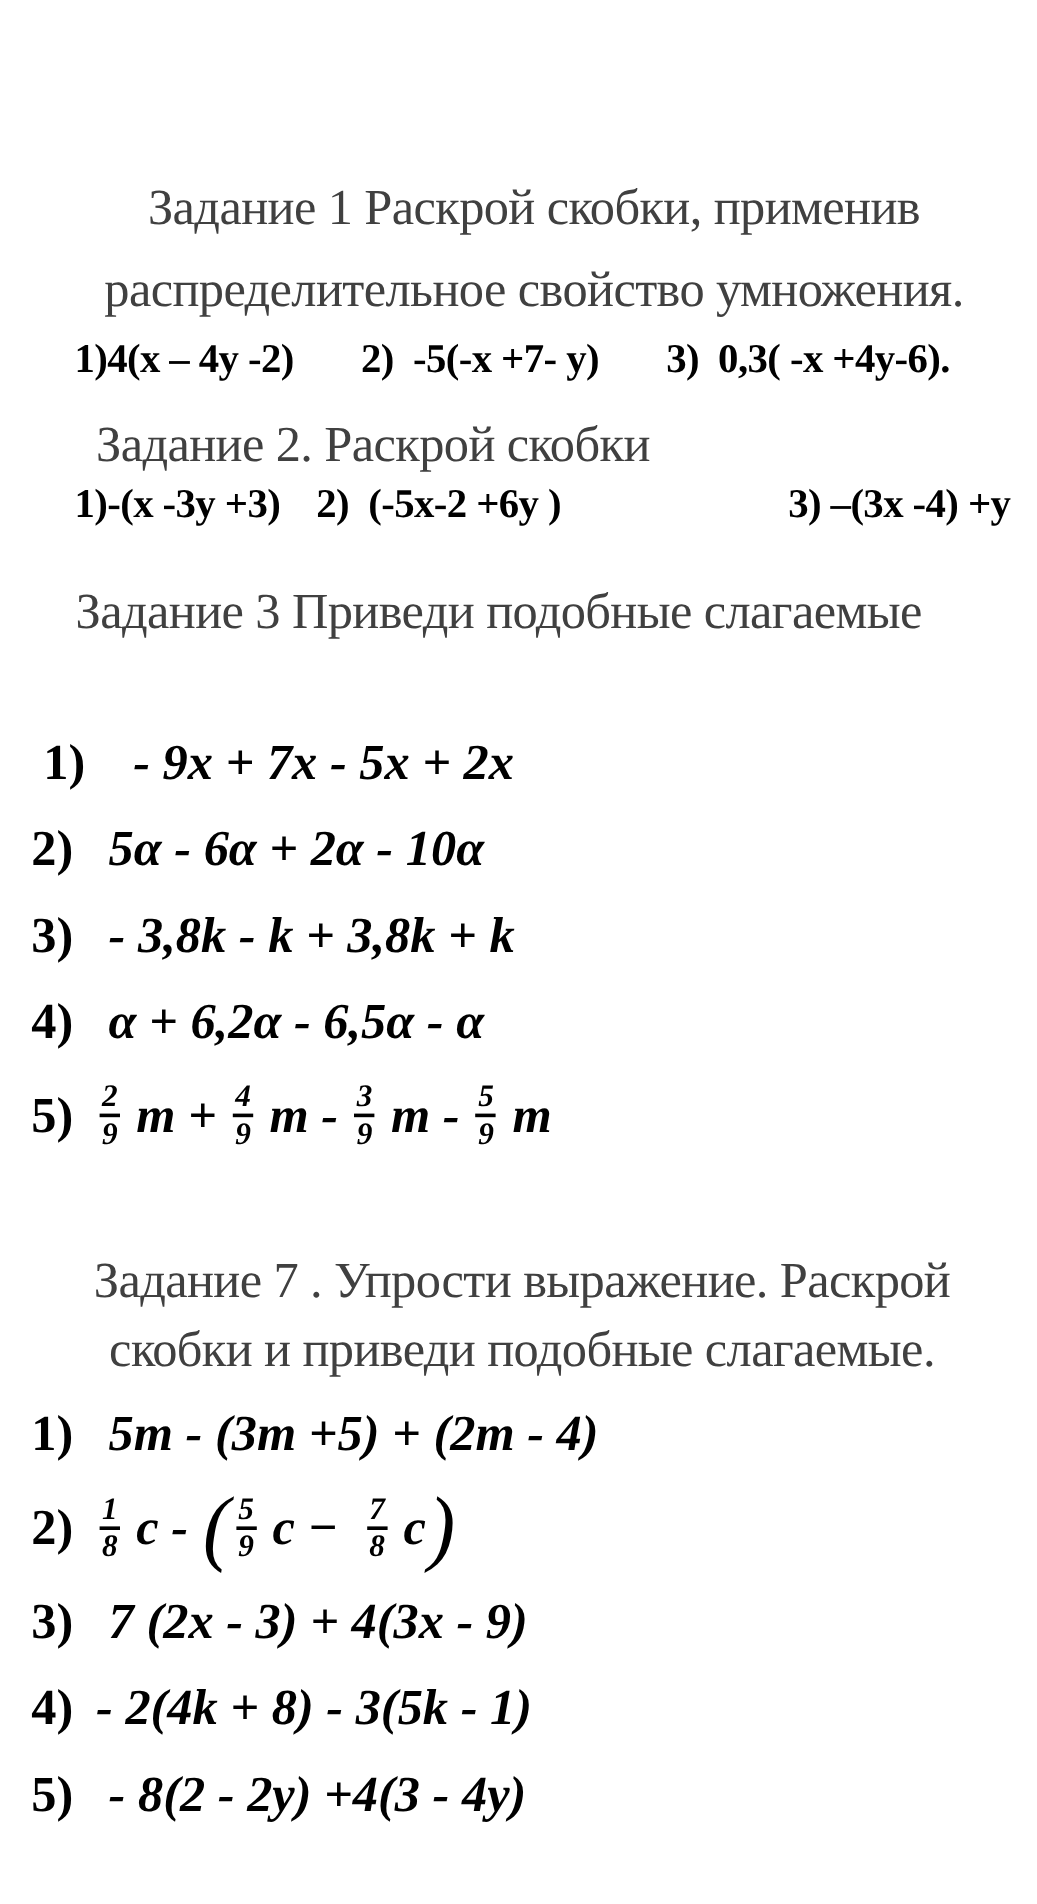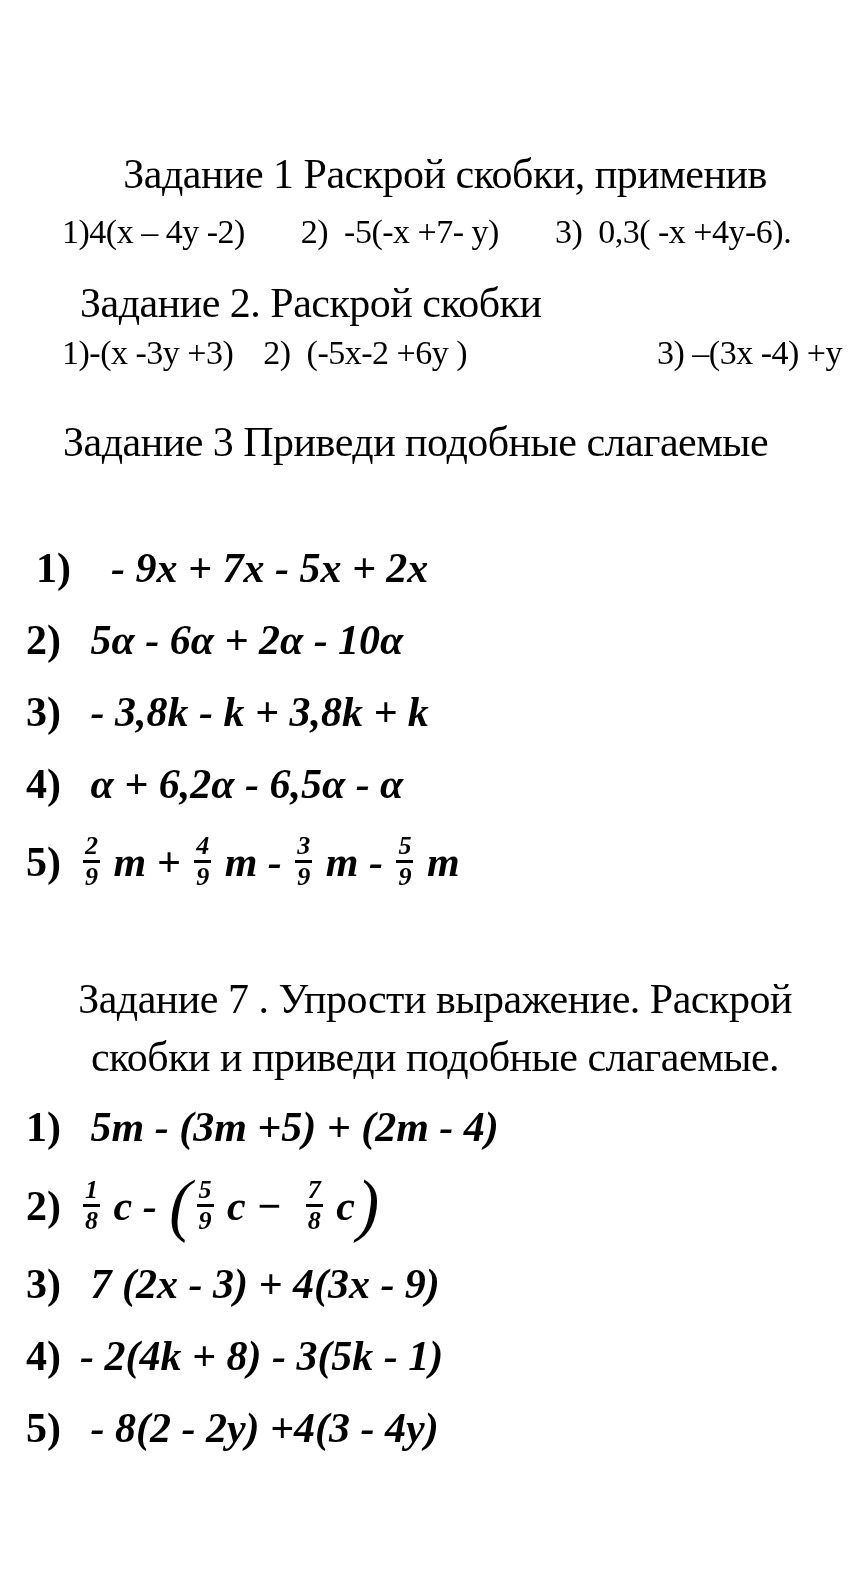--- a/index.html
+++ b/index.html
@@ -18,21 +18,21 @@
     overflow: hidden;
     box-sizing: border-box;
     padding-top: 140px;
   }
 
   
   .task-title {
     font-size: 42px;
     font-weight: 400;
     line-height: 1.62;
-    color: #000000;
+    color: #404040;
     letter-spacing: -0.5px;
   }
   .title-centered {
     text-align: center;
   }
   .t1-title { margin-left: 80px; width: 730px; }
   .t2-title { padding-left: 80px; margin-top: 26px; line-height: 1.15; }
   .t3-title { padding-left: 63px; margin-top: 44px; line-height: 1.15; }
   .t4-title { margin-left: 40px; width: 790px; margin-top: 80px; line-height: 1.38; }
 
@@ -40,21 +40,21 @@
   .inline-items {
     display: flex;
     align-items: baseline;
     font-size: 34px;
     line-height: 1.2;
     padding-left: 62px;
     padding-right: 22px;
     letter-spacing: -0.5px;
     margin-top: 4px;
   }
-  .inline-items .inline-item { white-space: pre; }
+  .inline-items .inline-item { white-space: pre; font-weight: bold; }
   .t1-items .inline-item + .inline-item { margin-left: 56px; text-align: right; }
   .t2-items { margin-top: 6px; }
   .t2-items .inline-item + .inline-item { margin-left: 30px; text-align: right; }
   .t2-items .inline-item:last-child { margin-left: auto; }
 
   
   .bold-items {
     list-style: none;
     margin: 0;
     padding: 0;
@@ -107,20 +107,21 @@
   }
 </style>
 </head>
 <body>
 
 <div class="page">
 
   <section class="task">
     <div class="task-title title-centered t1-title">
       <div>Задание 1 Раскрой  скобки, применив</div>
+      <div>распределительное свойство умножения.</div>
     </div>
     <div class="inline-items t1-items">
       <span class="inline-item">1)4(x – 4y -2)</span>
       <span class="inline-item">2)  -5(-x +7- y)</span>
       <span class="inline-item">3)  0,3( -x +4y-6).</span>
     </div>
   </section>
 
   <section class="task">
     <div class="task-title t2-title">

